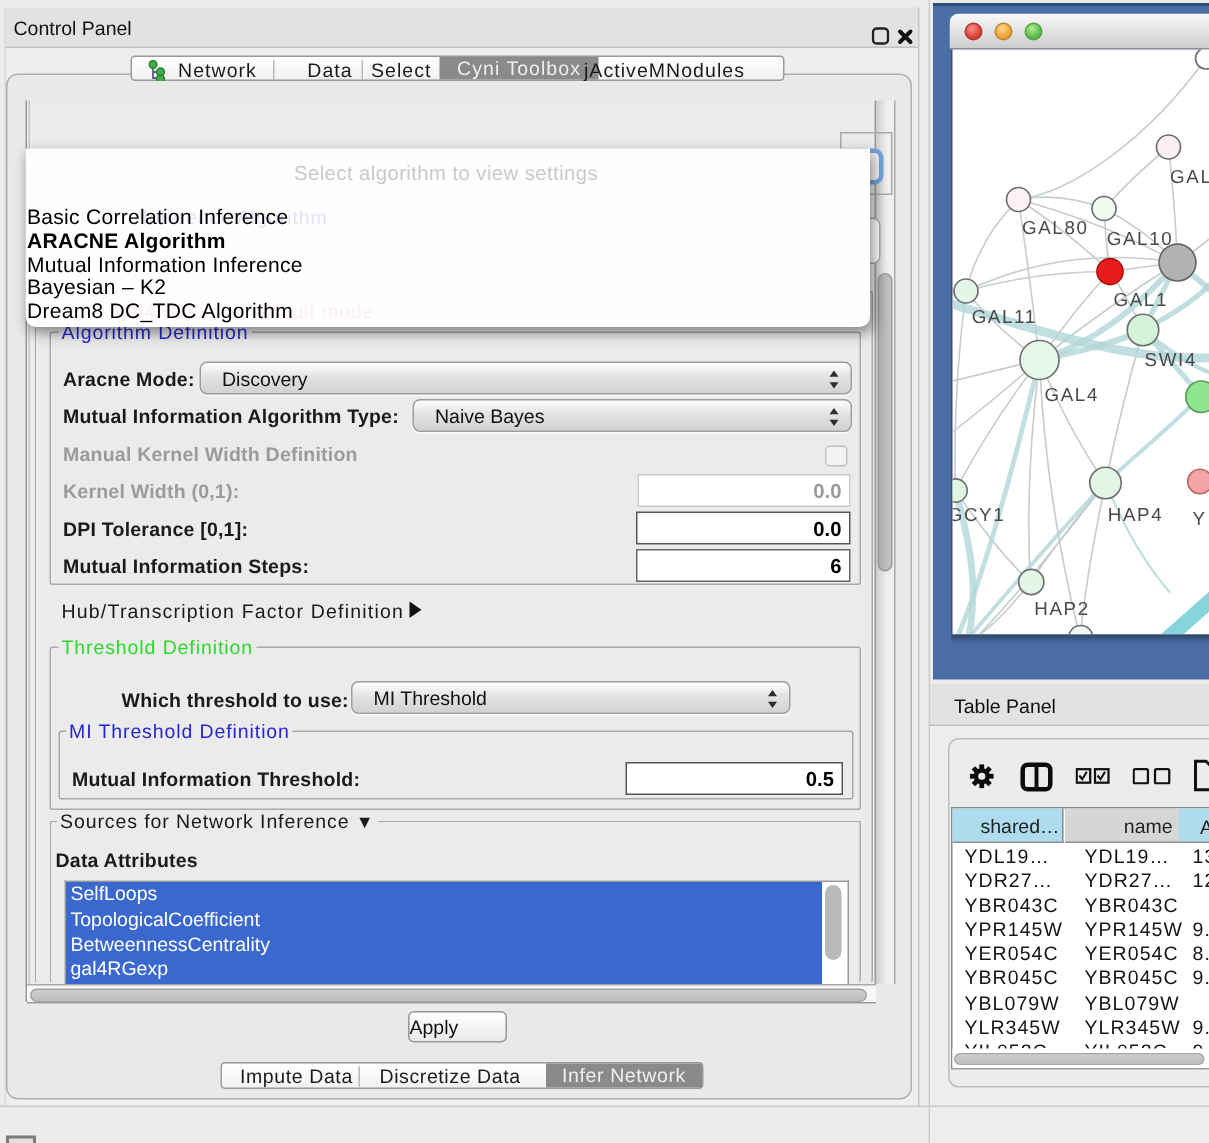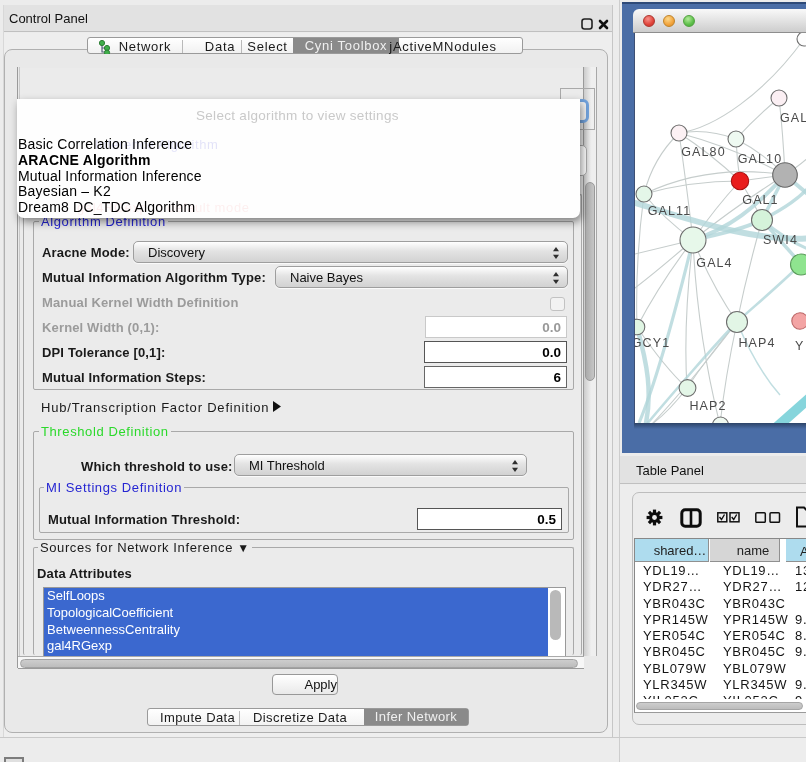--- a/index.html
+++ b/index.html
@@ -60,21 +60,21 @@
 .tf { position:absolute; height:22px; background:#fff; font-size:13.5px; font-weight:600; color:#000;
   text-align:right; padding:2.5px 5px 0 0; }
 
 
 #popup { left:17px; top:53px; width:563px; height:119px; background:#fefefe;
   border-radius:0 0 7px 7px; box-shadow:2px 4px 9px rgba(0,0,0,0.45);margin-top:46px; }
 #popup .it { position:absolute; left:1px; font-size:14px; letter-spacing:0.2px; color:#000; white-space:nowrap; }
 
 
 #apply { left:272px; top:674px; width:66px; height:21px; background:linear-gradient(#ffffff,#e9e9e9);
-  border:1px solid #989898; border-radius:4px; text-align:right; font-size:13px; color:#111;
+  border:1px solid #989898; border-radius:4px; text-align:left; font-size:13px; color:#111;
   line-height:19px; }
 
 
 #btabs { left:147px; top:708px; width:322px; height:18px; background:linear-gradient(#ffffff,#f2f2f2);
   border:1px solid #9a9a9a; border-radius:3px; font-size:13px; letter-spacing:0.4px; color:#1a1a1a; }
 #btabs .sep { position:absolute; top:2px; width:1px; height:14px; background:#b9b9b9; }
 #btabs .sel { position:absolute; left:216px; top:0; width:104px; height:16px; background:#8a8a8a;
   color:#f0f0f0; text-align:center; line-height:16px; }
 
 
@@ -182,21 +182,21 @@
   <div class="lab" style="left:81px;top:459px;">Which threshold to use:</div>
   <div class="combo" style="left:234px;top:454px;width:293px;">
       <span class="ct">MI Threshold</span>
     <svg width="8" height="14" viewBox="0 0 8 14">
         <path d="M4 1 L7 5.2 L1 5.2 Z" fill="#2e2e2e"></path>
         <path d="M4 13 L7 8.8 L1 8.8 Z" fill="#2e2e2e"></path>
       </svg>
   </div>
 
   <div class="grp" style="left:39px;top:487px;width:530px;height:46px;"></div>
-  <div class="grpt" style="left:44px;top:480px;color:#2525d2;">MI Settings Definition</div>
+  <div class="grpt" style="left:44px;top:480px;color:#2525d2;">MI Threshold Definition</div>
   <div class="lab" style="left:48px;top:512px;">Mutual Information Threshold:</div>
   <div class="tf" style="left:417px;top:508px;width:145px;border:1px solid #555;">0.5</div>
 
   <div class="grp" style="left:33px;top:547px;width:541px;height:108px;border-bottom:none;"></div>
   <div class="grpt" style="left:38px;top:540px;font-size:13px;color:#1a1a1a;">Sources for Network Inference <span style="font-size:12px;">▼</span></div>
   <div class="lab" style="left:37px;top:566px;">Data Attributes</div>
 
   
   <div class="abs" style="left:43px;top:587px;width:523px;height:69px;background:#fff;border:1px solid #999;border-bottom:none;"></div>
   <div class="abs" style="left:44px;top:588px;width:504px;height:68px;background:#3b68cf;"></div>
@@ -383,21 +383,21 @@
     <rect x="15" y="0.8" width="9.5" height="9.5" rx="1" fill="none" stroke="#111" stroke-width="1.5"></rect>
   </svg>
   <svg class="abs" style="left:795px;top:506px" width="14" height="22" viewBox="0 0 14 22">
     <path d="M2 1.5 h7 l4 4 V20.5 H2 Z" fill="none" stroke="#111" stroke-width="2"></path>
   </svg>
   </g>
 
   
   <div class="abs" id="tbl"></div>
   <div class="hcell abs" style="left:635px;top:539px;width:74px;background:#aedcee;">shared…</div>
-  <div class="hcell abs" style="left:710px;top:539px;width:70px;background:#d6d6d6;">name</div>
+  <div class="hcell abs" style="left:710px;top:539px;width:95px;background:#d6d6d6;">name</div>
   <div class="hcell abs" style="left:786px;top:539px;width:20px;background:#aedcee;border-right:none;"></div>
   <div class="abs" style="left:800px;top:544px;font-size:13px;color:#222;">Av</div>
   <div class="row" style="left:643px;top:563px;">YDL19…<br>YDR27…<br>YBR043C<br>YPR145W<br>YER054C<br>YBR045C<br>YBL079W<br>YLR345W<br>YIL052C</div>
   <div class="row" style="left:723px;top:563px;">YDL19…<br>YDR27…<br>YBR043C<br>YPR145W<br>YER054C<br>YBR045C<br>YBL079W<br>YLR345W<br>YIL052C</div>
   <div class="row" style="left:795px;top:563px;">13<br>12<br>&nbsp;<br>9.<br>8.<br>9.<br>&nbsp;<br>9.<br>9.</div>
   <div class="abs" id="tbl-h"></div>
   <div class="abs" id="tbl-ht"></div>
 
   <div class="abs" style="left:612px;top:5px;width:1px;height:733px;background:#c6c6c6;"></div>
   <div class="abs" style="left:3px;top:5px;width:1px;height:733px;background:#d8d8d8;"></div>

